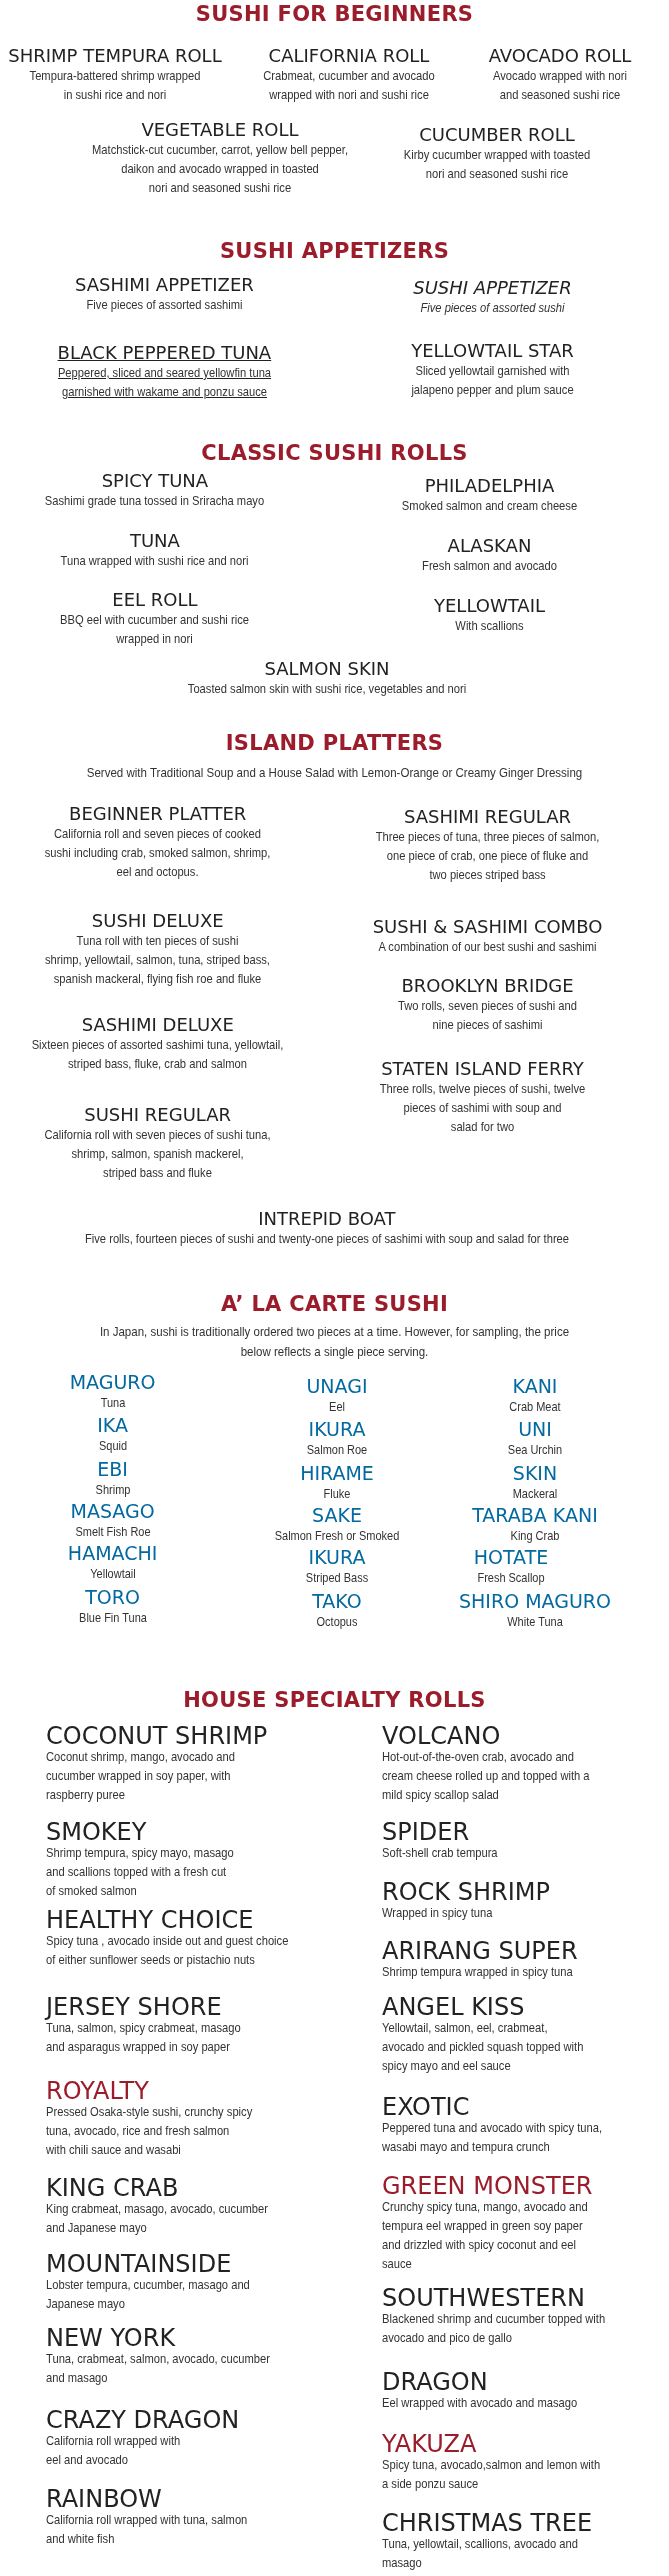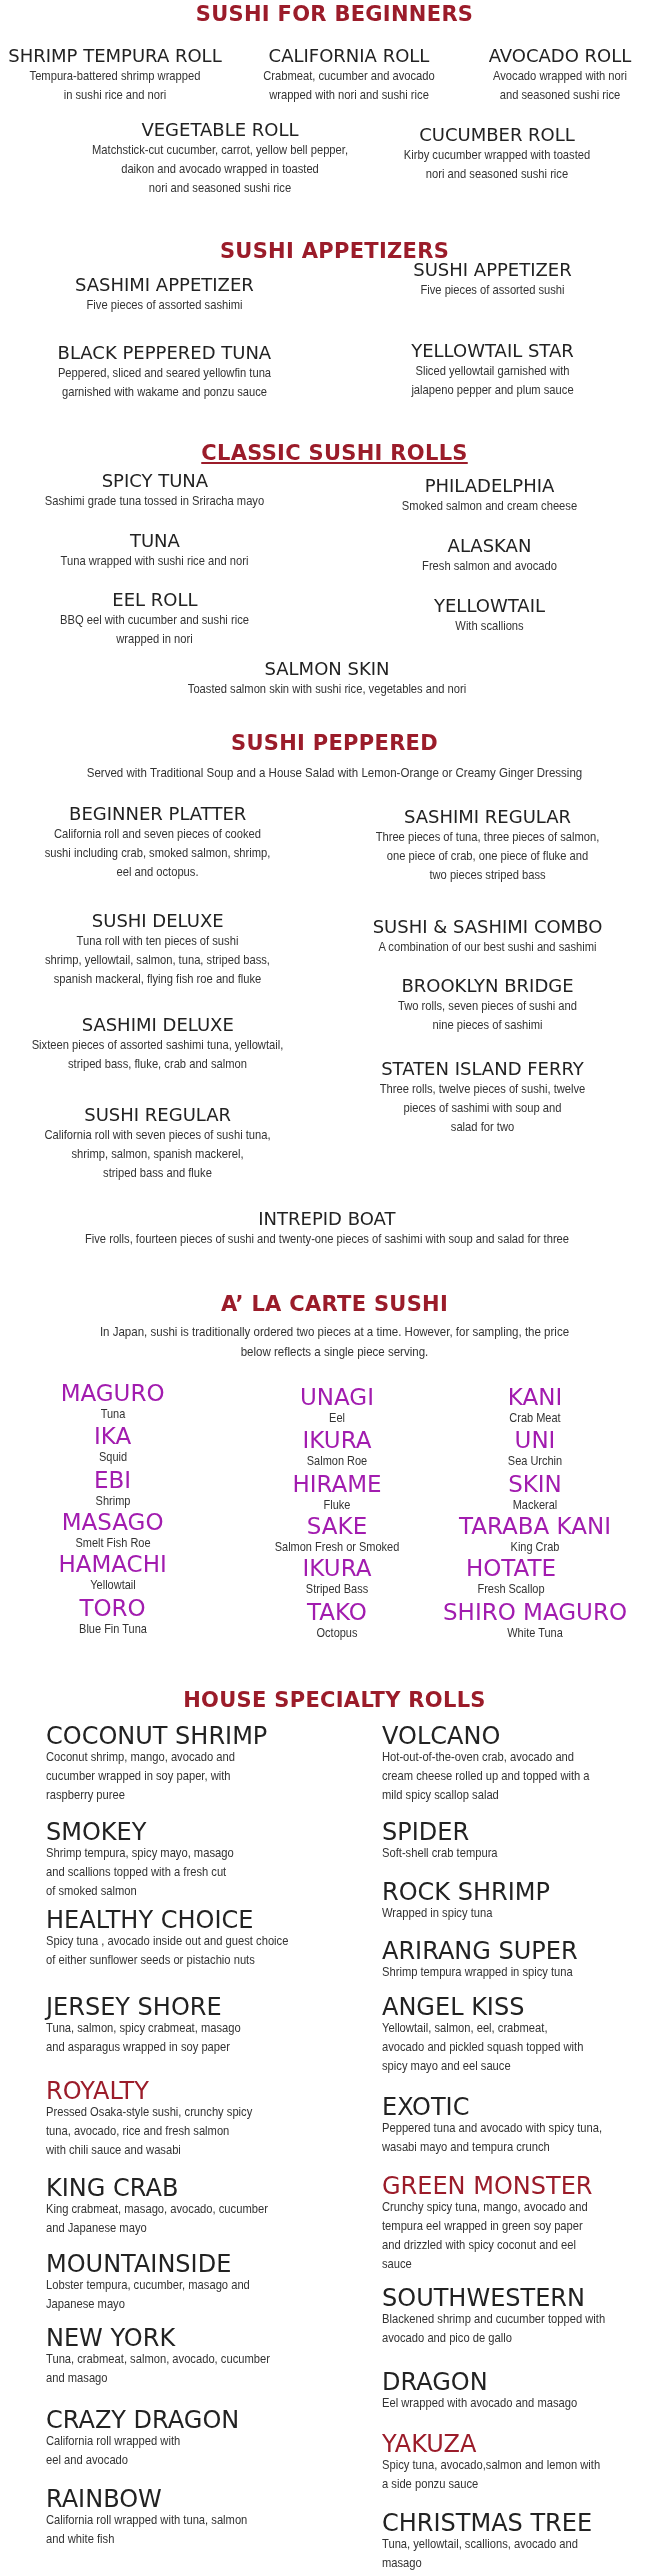--- a/index.html
+++ b/index.html
@@ -10,21 +10,21 @@
        text-align: center; left: 0; width: 669px; white-space: nowrap; }
   .item { position: absolute; text-align: center; }
   .name { font-size: 18px; color: #222; white-space: nowrap; line-height: 21px; }
   .name.red { color: #9b1c2a; }
   .desc { font-family: "Liberation Sans", sans-serif; font-size: 13px; line-height: 19px;
           color: #333; transform: scaleX(0.86); transform-origin: center top; white-space: nowrap; }
   .note { font-family: "Liberation Sans", sans-serif; font-size: 13.4px; line-height: 19px;
           color: #333; text-align: center; left: 0; width: 669px; white-space: nowrap;
           transform: scaleX(0.86); transform-origin: center top; }
   .lc { position: absolute; text-align: center; width: 210px; }
-  .lc .n { font-size: 23px; line-height: 21px; color: #a21caf; white-space: nowrap; margin-top: 11px; }
+  .lc .n { font-size: 19px; line-height: 21px; color: #0369a1; white-space: nowrap; }
   .lc .d { font-family: "Liberation Sans", sans-serif; font-size: 13.4px; line-height: 19px;
            color: #333; transform: scaleX(0.82); white-space: nowrap; }
   .sp { position: absolute; text-align: left; }
   .sp .name { font-size: 24px; }
   .sp .desc { transform-origin: left top; text-align: left; }
 </style>
 </head>
 <body>
 
 <div id="menu">
@@ -53,35 +53,35 @@
     <div class="item" style="left: 339px; width: 316px; top: 124px;">
       <div class="name">CUCUMBER ROLL</div>
       <div class="desc">Kirby cucumber wrapped with toasted</div>
       <div class="desc">nori and seasoned sushi rice</div>
     </div>
     <div class="abs h" style="top: 239px;">SUSHI APPETIZERS</div>
     <div class="item" style="left: 1.9px; width: 325px; top: 274px;">
       <div class="name">SASHIMI APPETIZER</div>
       <div class="desc">Five pieces of assorted sashimi</div>
     </div>
-    <div class="item" style="left: 330px; width: 325px; top: 259px;">
+    <div class="item" style="left: 330px; width: 325px; top: 277px; font-style: italic;">
       <div class="name">SUSHI APPETIZER</div>
       <div class="desc">Five pieces of assorted sushi</div>
     </div>
-    <div class="item" style="left: 1.9px; width: 325px; top: 342px;">
+    <div class="item" style="left: 1.9px; width: 325px; top: 342px; text-decoration: underline;">
       <div class="name">BLACK PEPPERED TUNA</div>
       <div class="desc">Peppered, sliced and seared yellowfin tuna</div>
       <div class="desc">garnished with wakame and ponzu sauce</div>
     </div>
     <div class="item" style="left: 330px; width: 325px; top: 340px;">
       <div class="name">YELLOWTAIL STAR</div>
       <div class="desc">Sliced yellowtail garnished with</div>
       <div class="desc">jalapeno pepper and plum sauce</div>
     </div>
-    <div class="abs h" style="top: 441px; text-decoration: underline;">CLASSIC SUSHI ROLLS</div>
+    <div class="abs h" style="top: 441px;">CLASSIC SUSHI ROLLS</div>
     <div class="item" style="left: -7.6px; width: 325px; top: 470px;">
       <div class="name">SPICY TUNA</div>
       <div class="desc">Sashimi grade tuna tossed in Sriracha mayo</div>
     </div>
     <div class="item" style="left: 327px; width: 325px; top: 475px;">
       <div class="name">PHILADELPHIA</div>
       <div class="desc">Smoked salmon and cream cheese</div>
     </div>
     <div class="item" style="left: -7.6px; width: 325px; top: 530px;">
       <div class="name">TUNA</div>
@@ -97,21 +97,21 @@
       <div class="desc">wrapped in nori</div>
     </div>
     <div class="item" style="left: 327px; width: 325px; top: 595px;">
       <div class="name">YELLOWTAIL</div>
       <div class="desc">With scallions</div>
     </div>
     <div class="item" style="left: 40px; width: 574px; top: 658px;">
       <div class="name">SALMON SKIN</div>
       <div class="desc">Toasted salmon skin with sushi rice, vegetables and nori</div>
     </div>
-    <div class="abs h" style="top: 731px;">SUSHI PEPPERED</div>
+    <div class="abs h" style="top: 731px;">ISLAND PLATTERS</div>
     <div class="abs note" style="top: 763px;">Served with Traditional Soup and a House Salad with Lemon-Orange or Creamy Ginger Dressing</div>
     <div class="item" style="left: -4.8px; width: 325px; top: 803px;">
       <div class="name">BEGINNER PLATTER</div>
       <div class="desc">California roll and seven pieces of cooked</div>
       <div class="desc">sushi including crab, smoked salmon, shrimp,</div>
       <div class="desc">eel and octopus.</div>
     </div>
     <div class="item" style="left: 325px; width: 325px; top: 806px;">
       <div class="name">SASHIMI REGULAR</div>
       <div class="desc">Three pieces of tuna, three pieces of salmon,</div>

